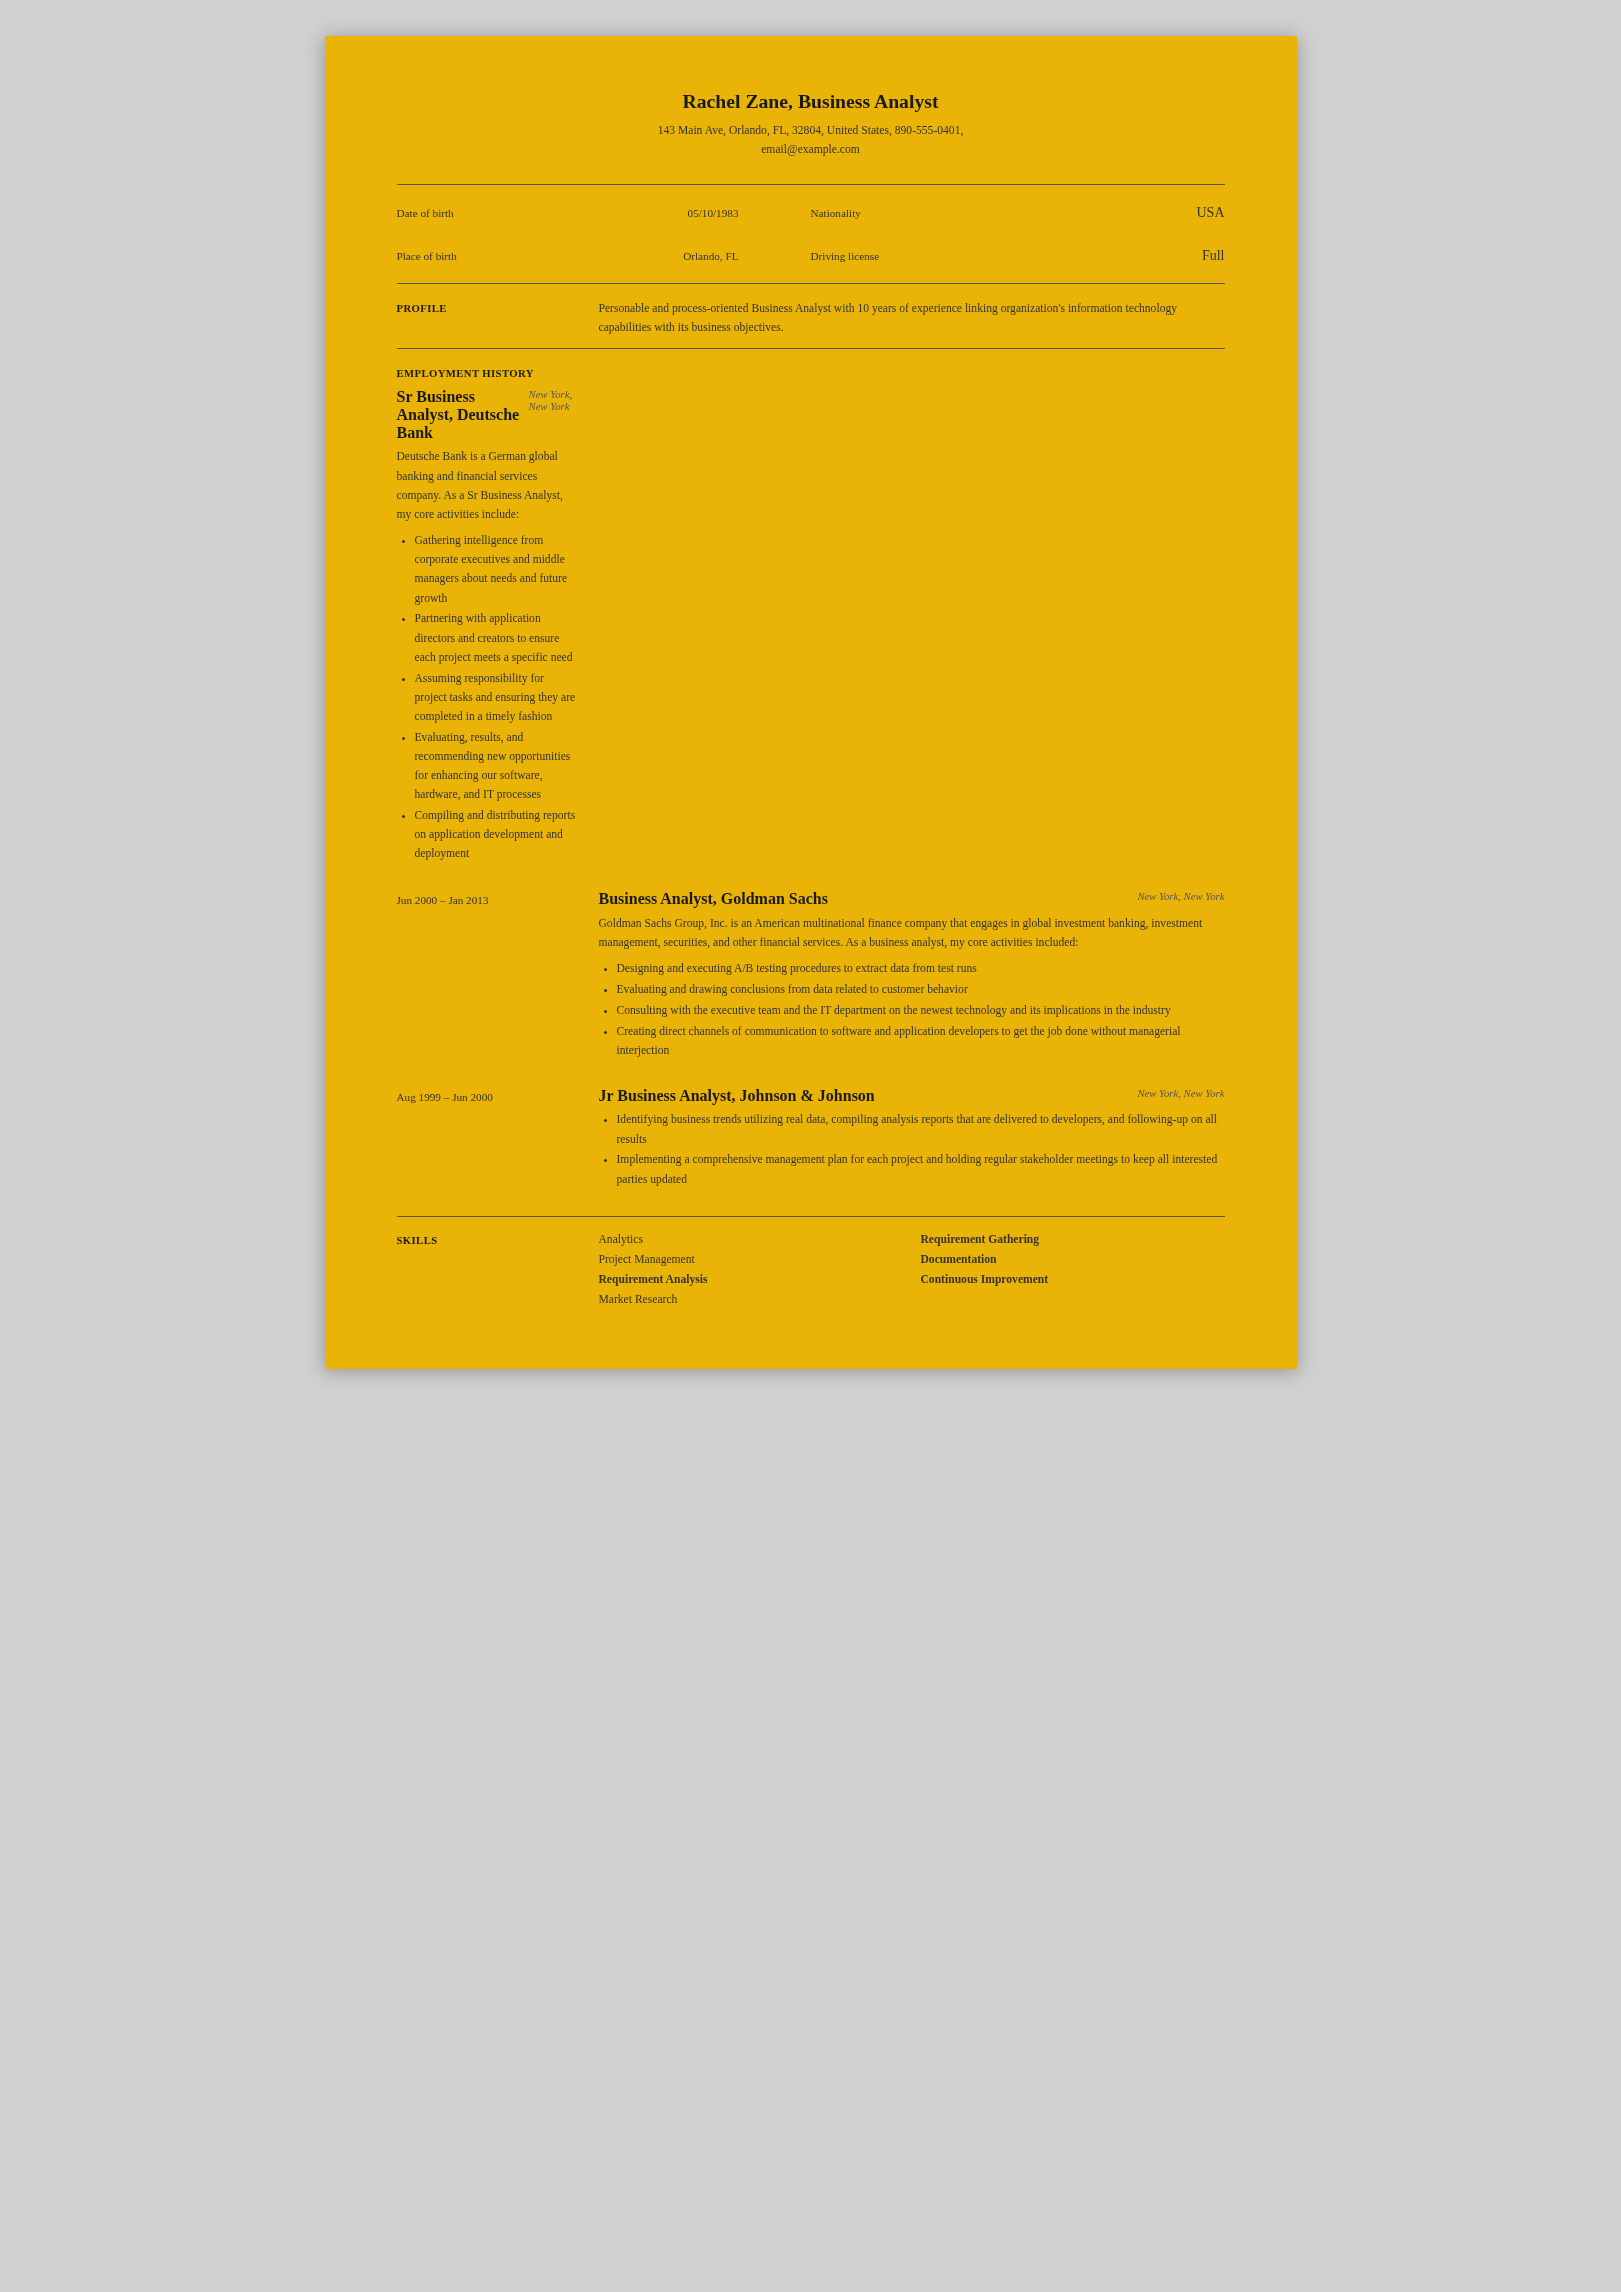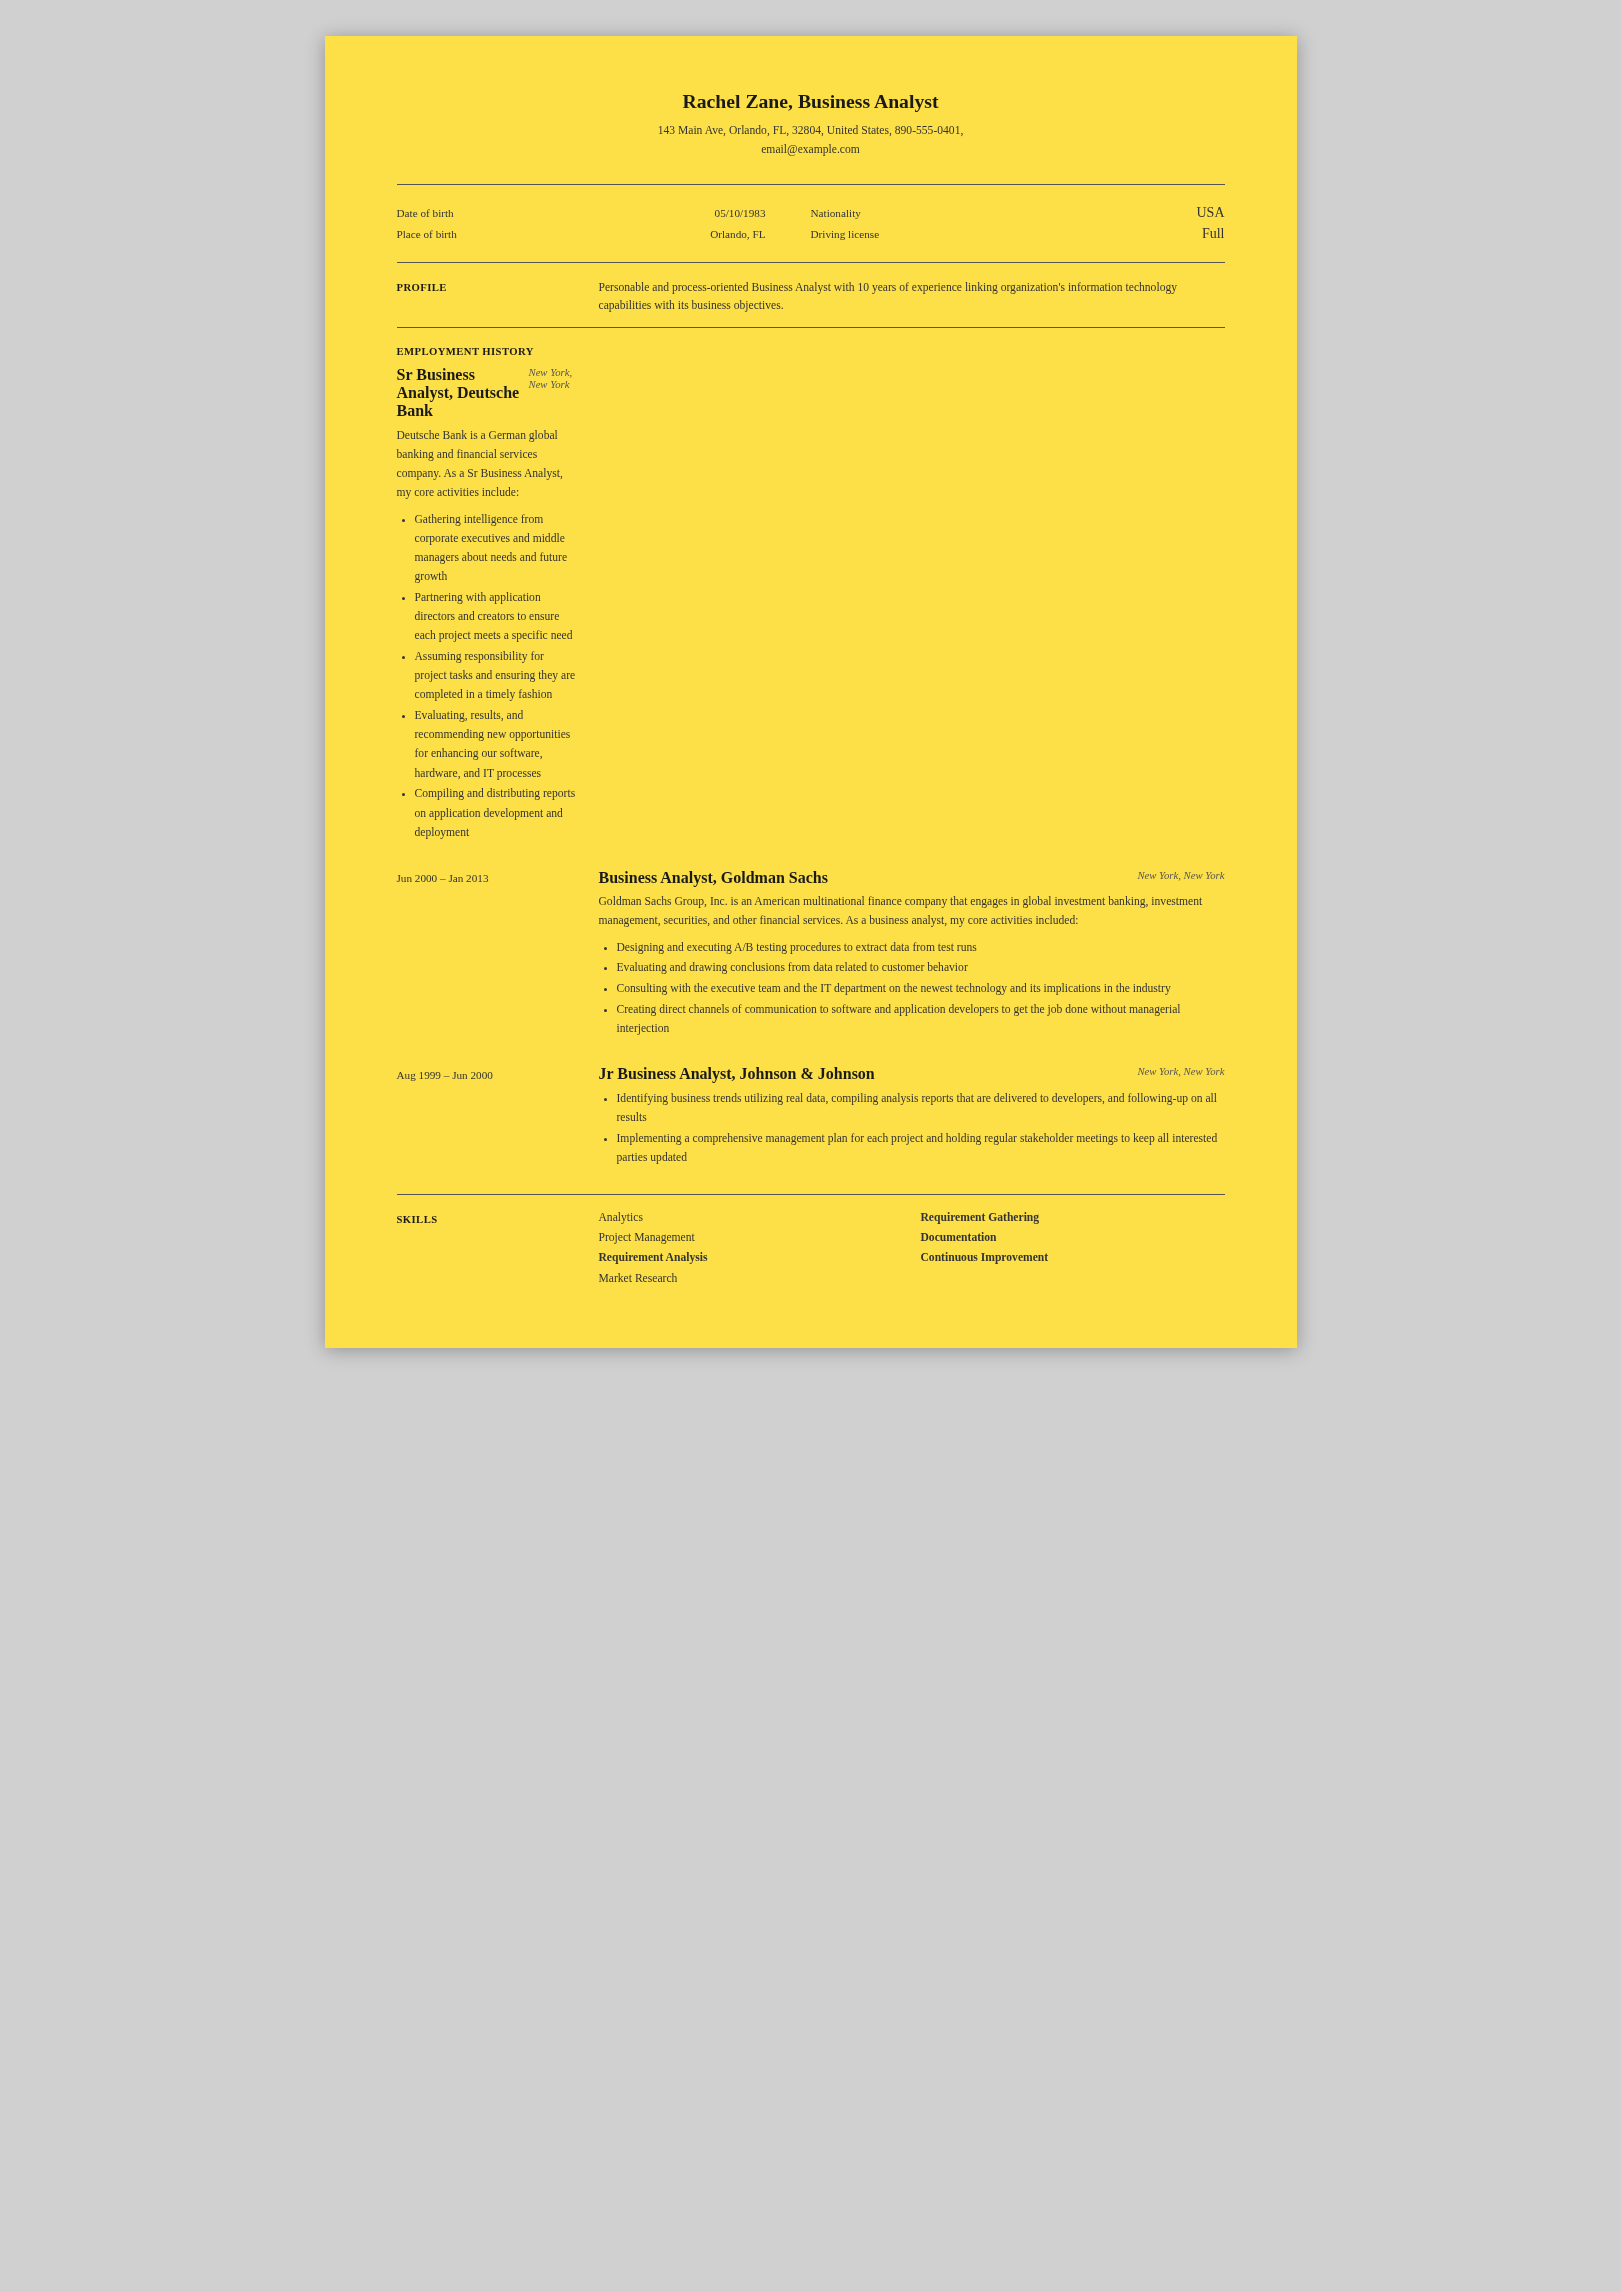--- a/index.html
+++ b/index.html
@@ -11,21 +11,21 @@
     body {
       background: #d0d0d0;
       display: flex;
       justify-content: center;
       align-items: flex-start;
       padding: 36px 18px;
       font-family: Georgia, 'Times New Roman', serif;
     }
 
     .resume-page {
-      background: #fde047;
+      background: #eab308;
       width: 972px;
       min-height: 1137px;
       padding: 54px 72px;
       box-shadow: 0 1.8px 18px rgba(0,0,0,0.3);
     }
 
     .header {
       text-align: center;
       margin-bottom: 25px;
     }
@@ -48,20 +48,21 @@
       border-top: 0.9px solid #555;
       margin: 10.7px 0;
     }
 
     .info-grid {
       display: grid;
       grid-template-columns: 179px 1fr 143px 1fr 54px;
       align-items: center;
       row-gap: 5.4px;
       padding: 9px 0;
+      gap: 27px;
     }
 
     .info-label {
       font-size: 11.2px;
       color: #333;
     }
 
     .info-value {
       font-size: 11.2px;
       color: #333;

